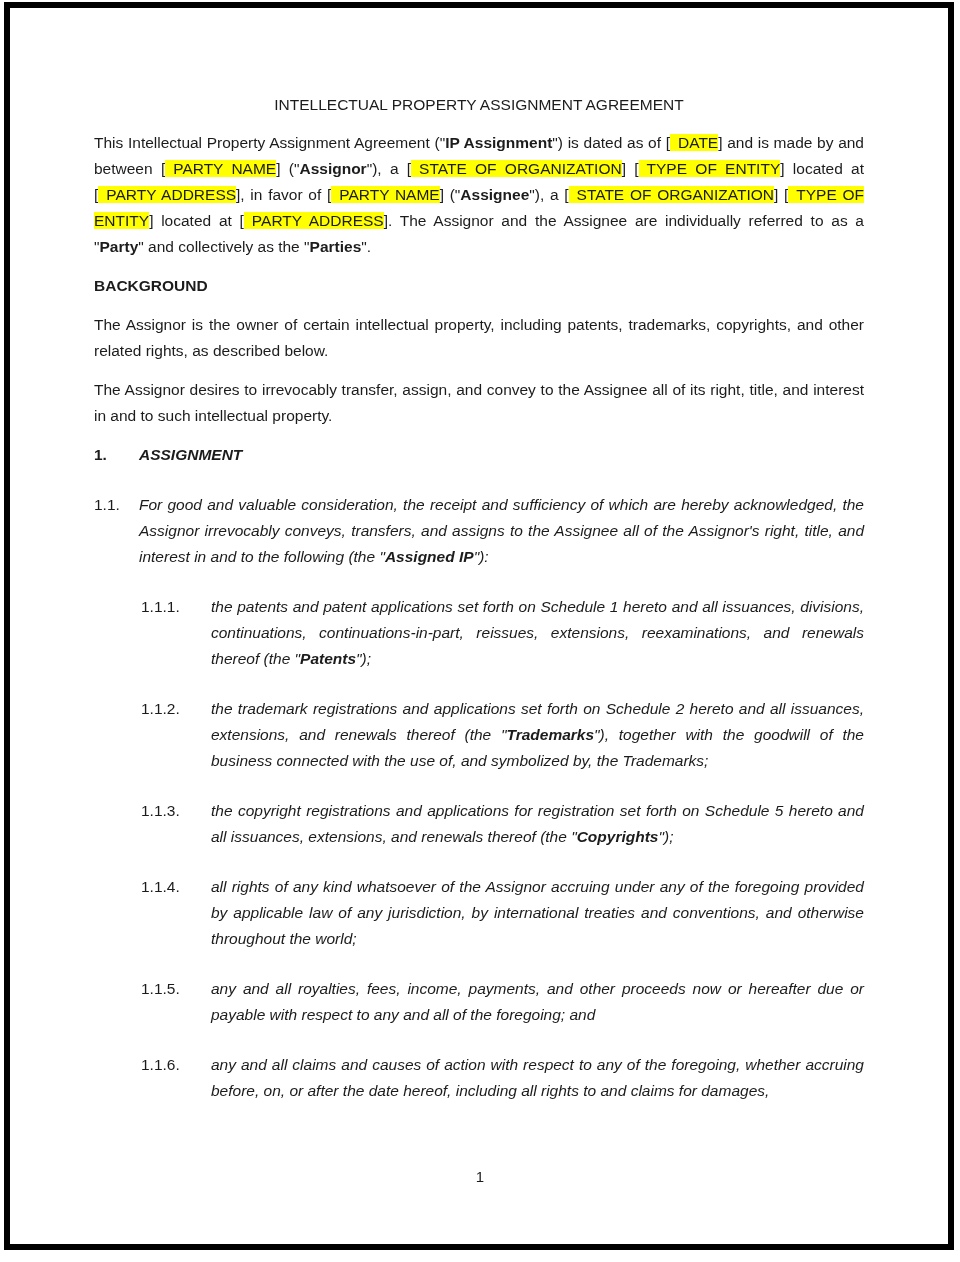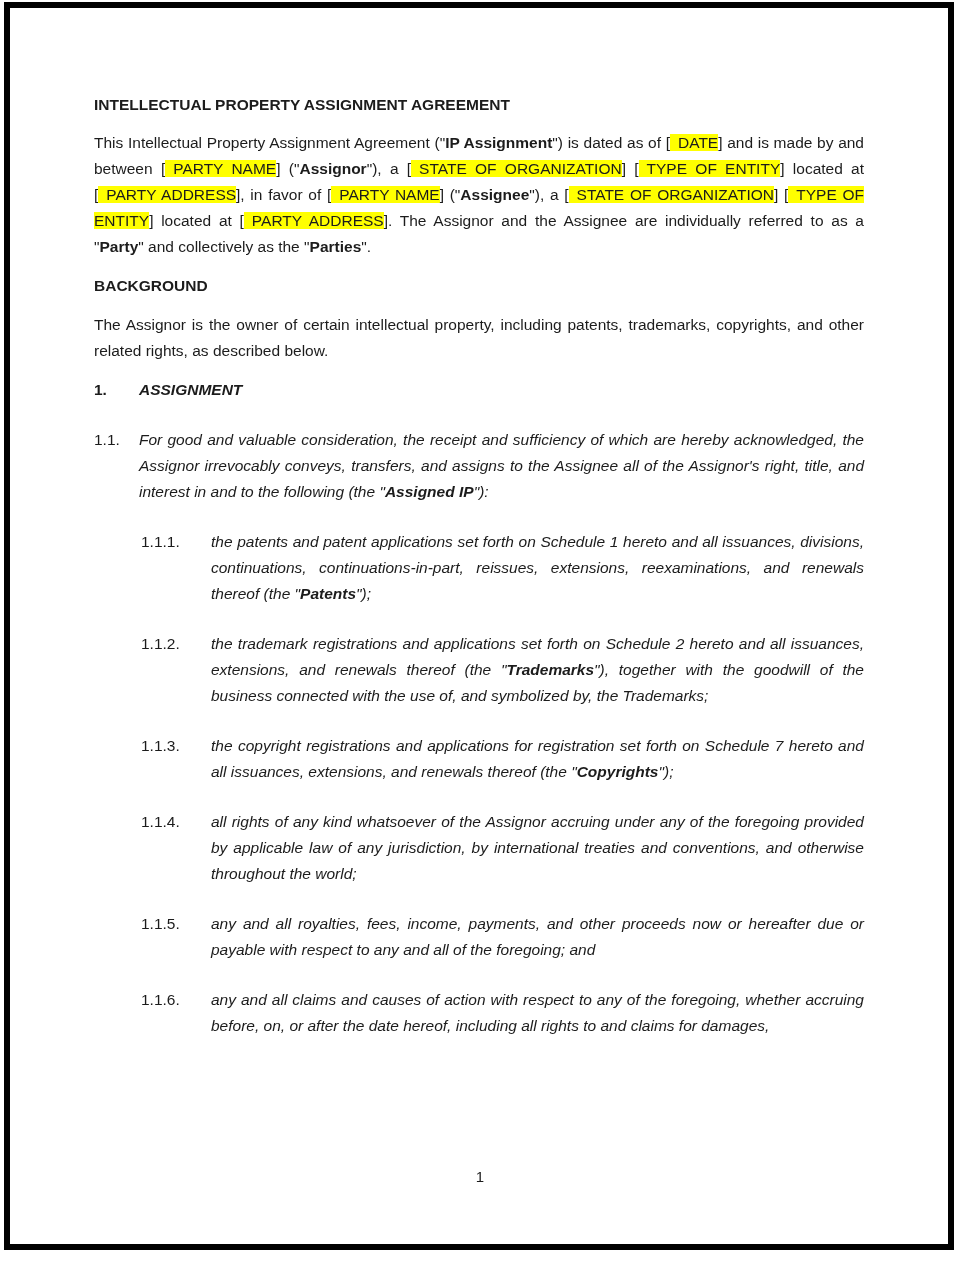--- a/index.html
+++ b/index.html
@@ -21,21 +21,22 @@
   .content {
     position: absolute;
     top: 0;
     left: 94px;
     width: 770px;
     padding-top: 92px;
     font-size: 15.5px;
     line-height: 26px;
   }
   .doc-title {
-    font-weight: bold;
+    text-align: center;
+    font-weight: normal;
     margin: 0 0 12px 0;
   }
   .doc-para {
     margin: 0 0 13px 0;
     text-align: justify;
   }
   .doc-heading {
     font-weight: bold;
     margin: 0 0 13px 0;
   }
@@ -64,39 +65,40 @@
 <body>
 
 <div class="page">
   <div class="frame"></div>
   <div class="content">
     <div class="doc-title">INTELLECTUAL PROPERTY ASSIGNMENT AGREEMENT</div>
     <div>
         <p class="doc-para"><span>This Intellectual Property Assignment Agreement ("</span><span class="seg-bold">IP Assignment</span><span>") is dated as of [</span><span class="seg-highlight">DATE</span><span>] and is made by and between [</span><span class="seg-highlight">PARTY NAME</span><span>] ("</span><span class="seg-bold">Assignor</span><span>"), a [</span><span class="seg-highlight">STATE OF ORGANIZATION</span><span>] [</span><span class="seg-highlight">TYPE OF ENTITY</span><span>] located at [</span><span class="seg-highlight">PARTY ADDRESS</span><span>], in favor of [</span><span class="seg-highlight">PARTY NAME</span><span>] ("</span><span class="seg-bold">Assignee</span><span>"), a [</span><span class="seg-highlight">STATE OF ORGANIZATION</span><span>] [</span><span class="seg-highlight">TYPE OF ENTITY</span><span>] located at [</span><span class="seg-highlight">PARTY ADDRESS</span><span>]. The Assignor and the Assignee are individually referred to as a "</span><span class="seg-bold">Party</span><span>" and collectively as the "</span><span class="seg-bold">Parties</span><span>".</span></p>
         <div class="doc-heading">BACKGROUND</div>
         <p class="doc-para"><span>The Assignor is the owner of certain intellectual property, including patents, trademarks, copyrights, and other related rights, as described below.</span></p>
+        <p class="doc-para"><span>The Assignor desires to irrevocably transfer, assign, and convey to the Assignee all of its right, title, and interest in and to such intellectual property.</span></p>
         <div class="num-item level-1 num-heading">
           <span class="num">1.</span>
           <div class="num-body"><span>ASSIGNMENT</span></div>
         </div>
         <div class="num-item level-1">
           <span class="num">1.1.</span>
           <div class="num-body"><span>For good and valuable consideration, the receipt and sufficiency of which are hereby acknowledged, the Assignor irrevocably conveys, transfers, and assigns to the Assignee all of the Assignor's right, title, and interest in and to the following (the "</span><span class="seg-bold">Assigned IP</span><span>"):</span></div>
         </div>
         <div class="num-item level-2">
           <span class="num">1.1.1.</span>
           <div class="num-body"><span>the patents and patent applications set forth on Schedule 1 hereto and all issuances, divisions, continuations, continuations-in-part, reissues, extensions, reexaminations, and renewals thereof (the "</span><span class="seg-bold">Patents</span><span>");</span></div>
         </div>
         <div class="num-item level-2">
           <span class="num">1.1.2.</span>
           <div class="num-body"><span>the trademark registrations and applications set forth on Schedule 2 hereto and all issuances, extensions, and renewals thereof (the "</span><span class="seg-bold">Trademarks</span><span>"), together with the goodwill of the business connected with the use of, and symbolized by, the Trademarks;</span></div>
         </div>
         <div class="num-item level-2">
           <span class="num">1.1.3.</span>
-          <div class="num-body"><span>the copyright registrations and applications for registration set forth on Schedule 7 hereto and all issuances, extensions, and renewals thereof (the "</span><span class="seg-bold">Copyrights</span><span>");</span></div>
+          <div class="num-body"><span>the copyright registrations and applications for registration set forth on Schedule 5 hereto and all issuances, extensions, and renewals thereof (the "</span><span class="seg-bold">Copyrights</span><span>");</span></div>
         </div>
         <div class="num-item level-2">
           <span class="num">1.1.4.</span>
           <div class="num-body"><span>all rights of any kind whatsoever of the Assignor accruing under any of the foregoing provided by applicable law of any jurisdiction, by international treaties and conventions, and otherwise throughout the world;</span></div>
         </div>
         <div class="num-item level-2">
           <span class="num">1.1.5.</span>
           <div class="num-body"><span>any and all royalties, fees, income, payments, and other proceeds now or hereafter due or payable with respect to any and all of the foregoing; and</span></div>
         </div>
         <div class="num-item level-2">

